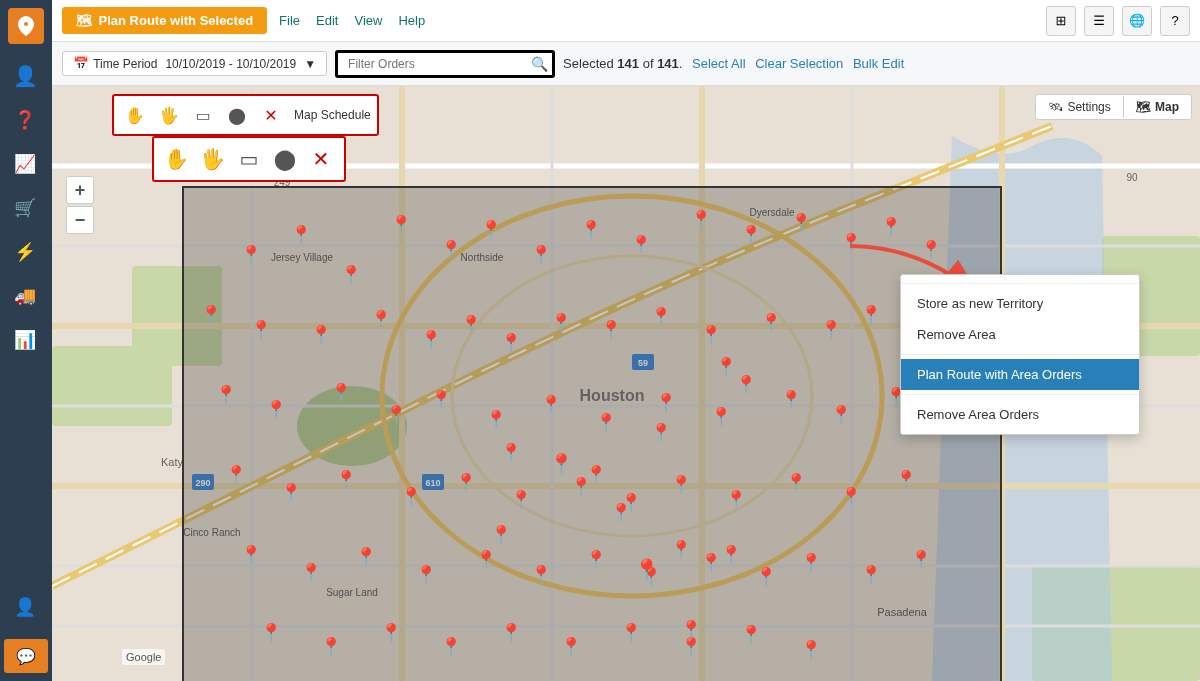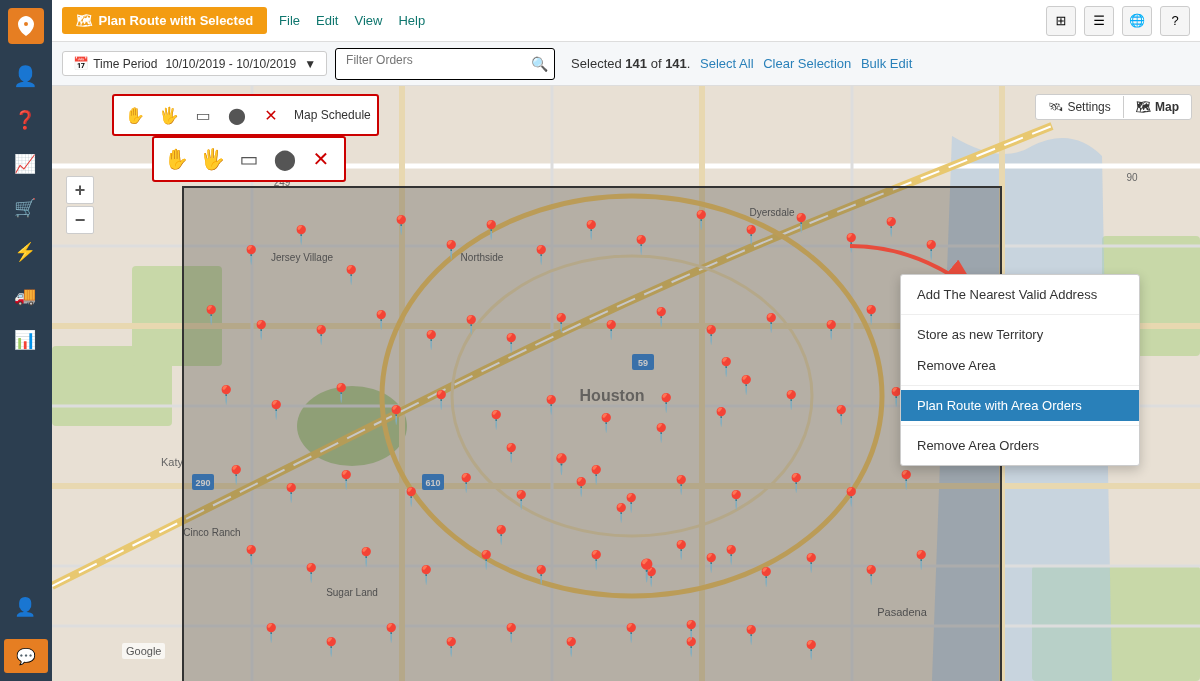--- a/index.html
+++ b/index.html
@@ -22,23 +22,23 @@
     .topbar-menu { display: flex; gap: 16px; margin-left: 4px; }
     .topbar-menu-item { color: #0f766e; cursor: pointer; font-size: 13px; }
     .topbar-right { margin-left: auto; display: flex; align-items: center; gap: 8px; }
     .topbar-icon-btn { width: 30px; height: 30px; border: 1px solid #ccc; border-radius: 3px; display: flex; align-items: center; justify-content: center; cursor: pointer; background: #f5f5f5; }
 
     
     .filterbar { height: 44px; background: #f5f7f9; border-bottom: 1px solid #ddd; display: flex; align-items: center; padding: 0 10px; gap: 8px; }
     .time-period-btn { display: flex; align-items: center; gap: 4px; border: 1px solid #ccc; background: white; padding: 4px 10px; border-radius: 3px; cursor: pointer; font-size: 12px; color: #333; }
     .time-period-btn .cal-icon { color: #666; font-size: 13px; }
     .filter-input-wrap { position: relative; }
-    .filter-input { border: 1px solid #000000; padding: 4px 30px 12px 10px; border-radius: 3px; font-size: 12px; width: 220px; background: white; }
+    .filter-input { border: 3px solid #000000; padding: 4px 30px 4px 10px; border-radius: 3px; font-size: 12px; width: 220px; background: white; }
     .filter-search-icon { position: absolute; right: 6px; top: 50%; transform: translateY(-50%); color: #999; font-size: 14px; }
-    .selection-info { margin-left: 8px; font-size: 13px; color: #333; }
+    .selection-info { margin-left: 0; font-size: 13px; color: #333; }
     .selection-info strong { font-weight: 600; }
     .selection-link { color: #2980b9; text-decoration: none; cursor: pointer; margin-left: 6px; font-size: 13px; }
 
     
     .map-container { flex: 1; position: relative; overflow: hidden; background: #e8e0d4; }
 
     
     .map-toolbar-outer { position: absolute; top: 8px; left: 60px; z-index: 20; background: white; border: 2px solid #c00; border-radius: 3px; display: flex; align-items: center; padding: 4px 6px; gap: 4px; }
     .map-toolbar-inner { position: absolute; top: 50px; left: 100px; z-index: 20; background: white; border: 2px solid #c00; border-radius: 3px; display: flex; align-items: center; padding: 6px 8px; gap: 6px; }
     .map-tool-btn { width: 30px; height: 30px; display: flex; align-items: center; justify-content: center; cursor: pointer; border-radius: 2px; font-size: 16px; color: #555; }
@@ -57,21 +57,21 @@
     
     .context-menu { position: absolute; top: 188px; right: 60px; z-index: 100; background: white; border: 1px solid #ccc; border-radius: 3px; box-shadow: 0 4px 12px rgba(0,0,0,0.2); width: 240px; padding: 4px 0; }
     .context-menu-item { padding: 8px 16px; font-size: 13px; cursor: pointer; color: #333; }
     .context-menu-item.highlighted { background: #2980b9; color: white; }
     .context-menu-divider { height: 1px; background: #eee; margin: 4px 0; }
 
     
     .red-arrow { position: absolute; top: 150px; right: 200px; z-index: 50; }
 
     
-    .google-logo { position: absolute; bottom: 22px; left: 70px; font-size: 11px; color: #555; z-index: 20; background: rgba(255,255,255,0.7); padding: 2px 4px; border-radius: 2px; }
+    .google-logo { position: absolute; bottom: 16px; left: 70px; font-size: 11px; color: #555; z-index: 20; background: rgba(255,255,255,0.7); padding: 2px 4px; border-radius: 2px; }
 
     
     .map-pins { position: absolute; inset: 0; z-index: 10; }
     .pin { position: absolute; font-size: 18px; transform: translate(-50%, -100%); cursor: pointer; }
     .pin.blue { color: #2980b9; }
     .pin.red { color: #c0392b; }
     .pin.green { color: #27ae60; }
     .pin.orange { color: #e67e22; }
     .pin.purple { color: #8e44ad; }
     .pin.teal { color: #16a085; }
@@ -344,21 +344,20 @@
           <defs>
             <marker id="arrowhead" markerWidth="10" markerHeight="7" refX="10" refY="3.5" orient="auto">
               <polygon points="0 0, 10 3.5, 0 7" fill="#e74c3c"></polygon>
             </marker>
           </defs>
           <path d="M10 10 Q80 10 140 60" stroke="#e74c3c" stroke-width="4" fill="none" marker-end="url(#arrowhead)"></path>
         </svg>
       </div>
 
       <div class="context-menu">
-        <div class="context-menu-item">Add The Nearest Valid Address</div>
         <div class="context-menu-divider"></div>
         <div class="context-menu-item">Store as new Territory</div>
         <div class="context-menu-item">Remove Area</div>
         <div class="context-menu-divider"></div>
         <div class="context-menu-item highlighted">Plan Route with Area Orders</div>
         <div class="context-menu-divider"></div>
         <div class="context-menu-item">Remove Area Orders</div>
       </div>
 
       <div class="google-logo">Google</div>

